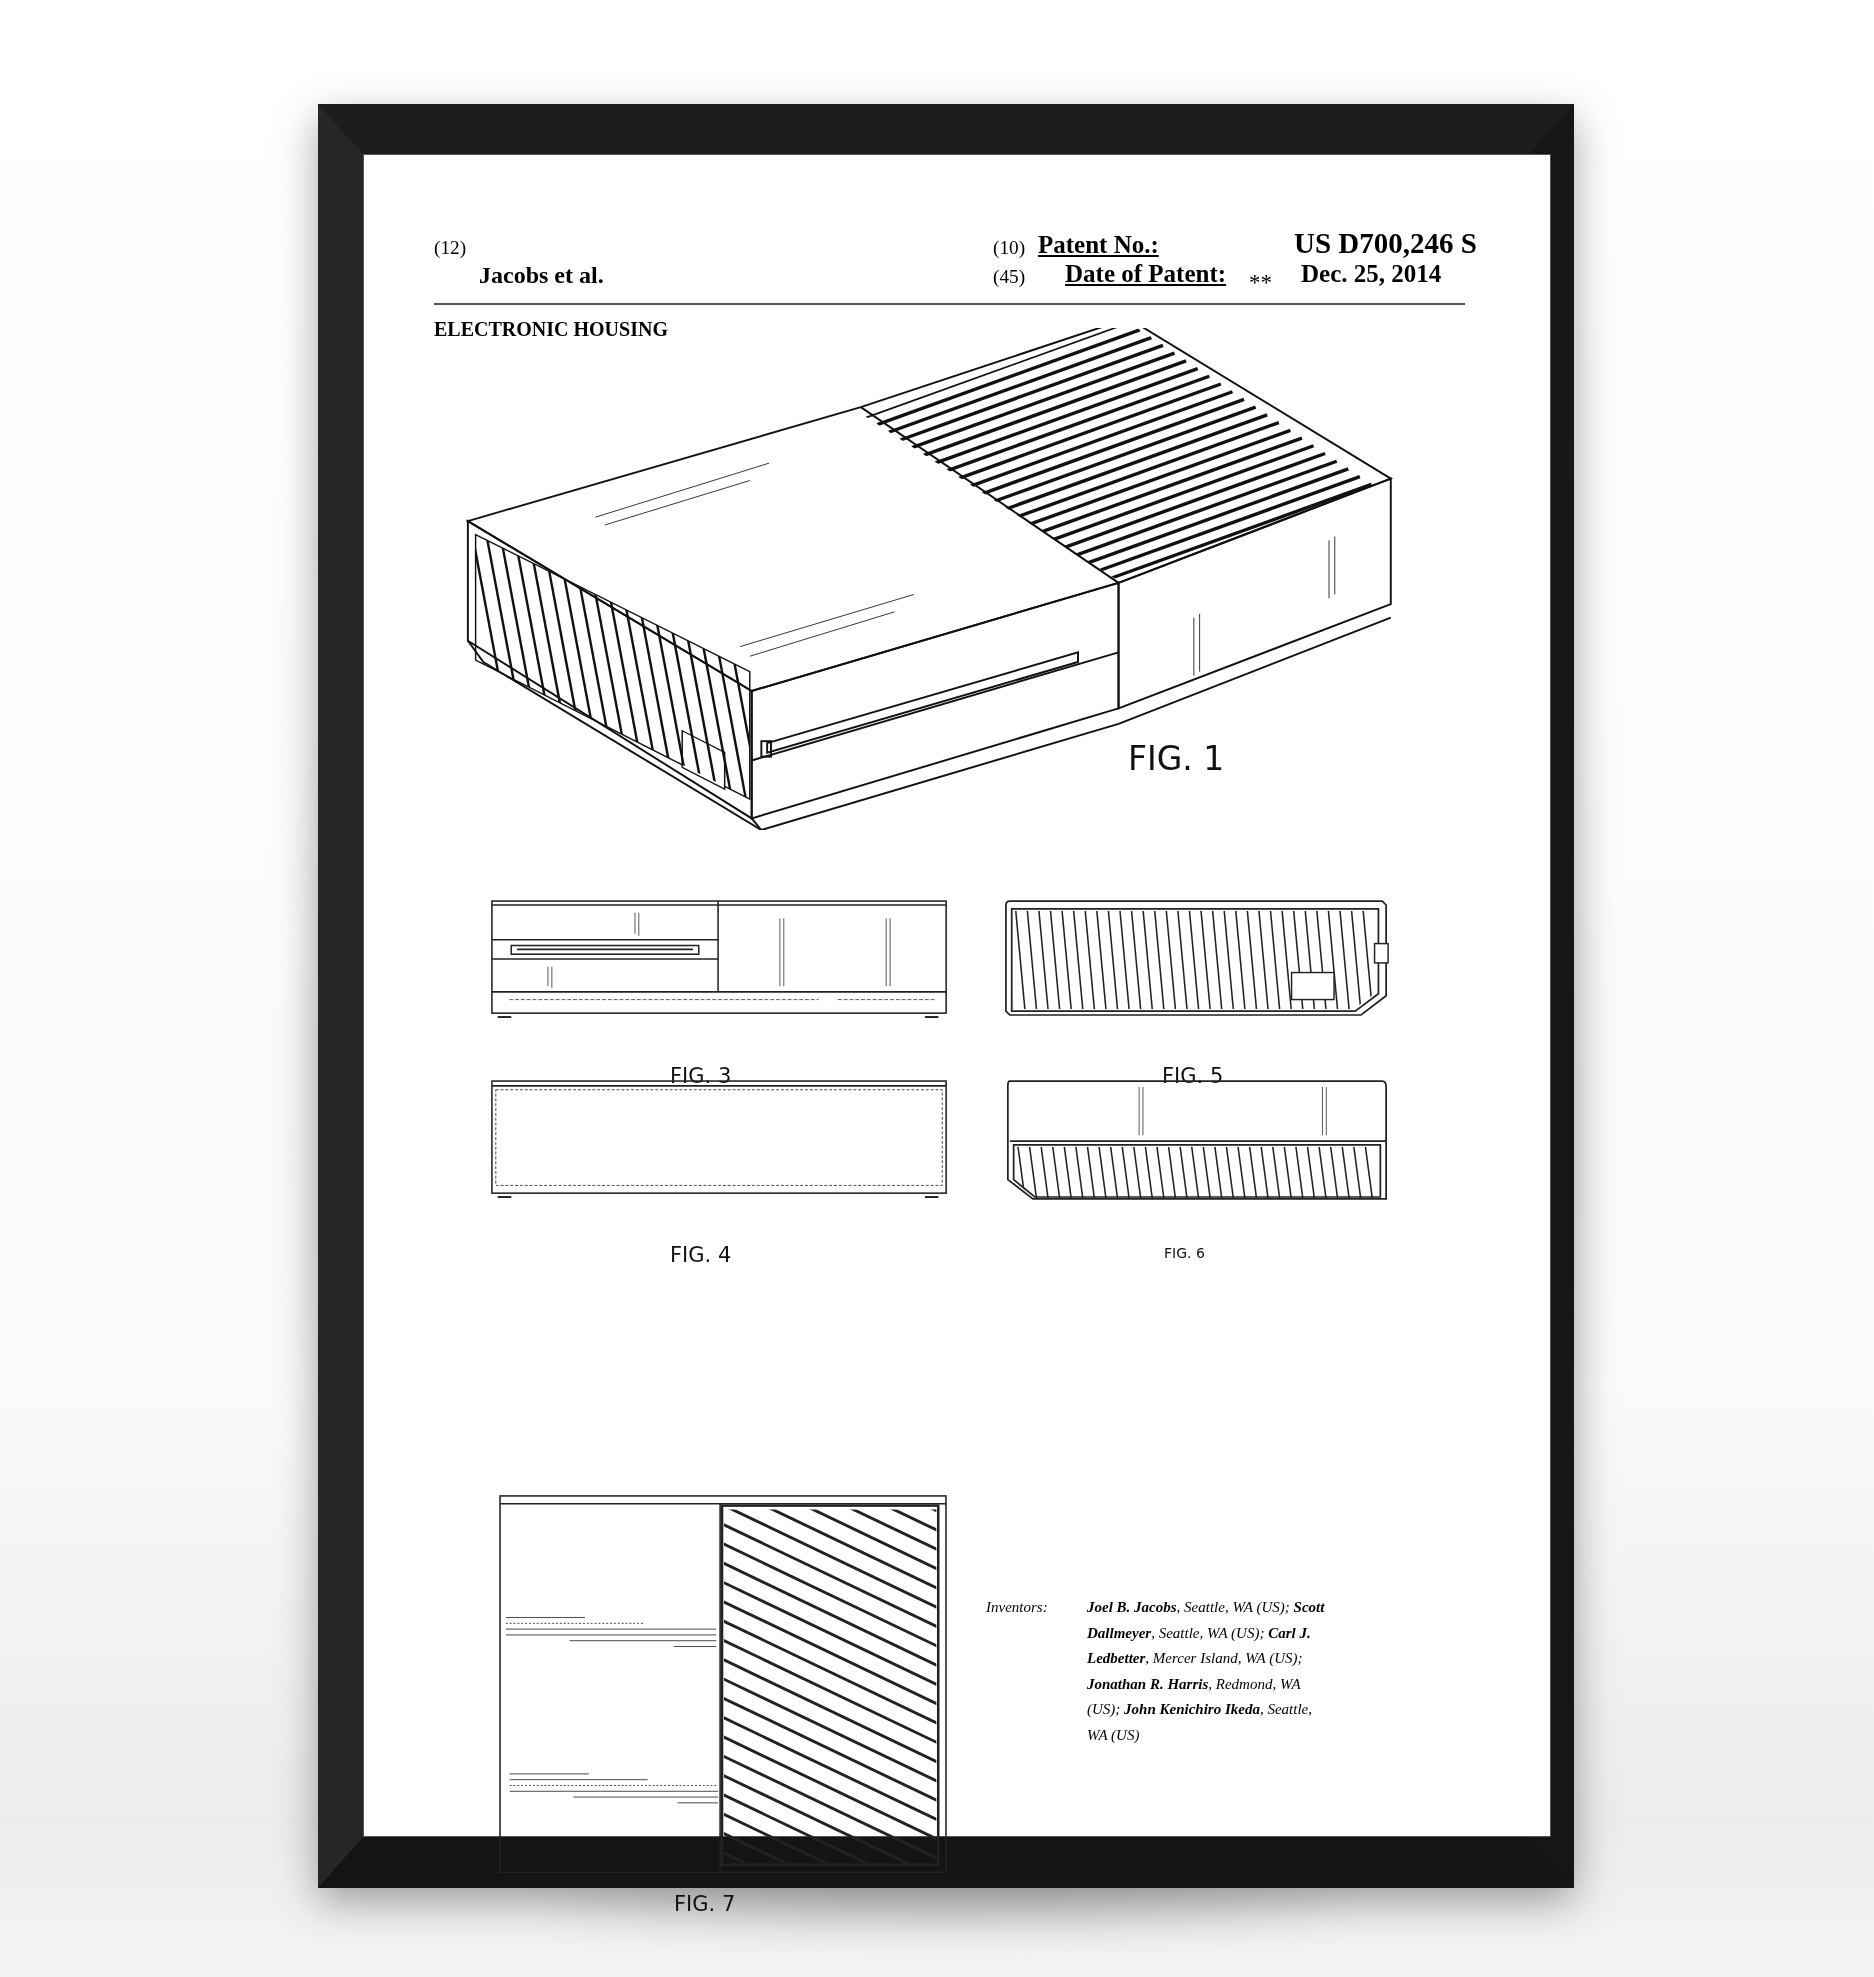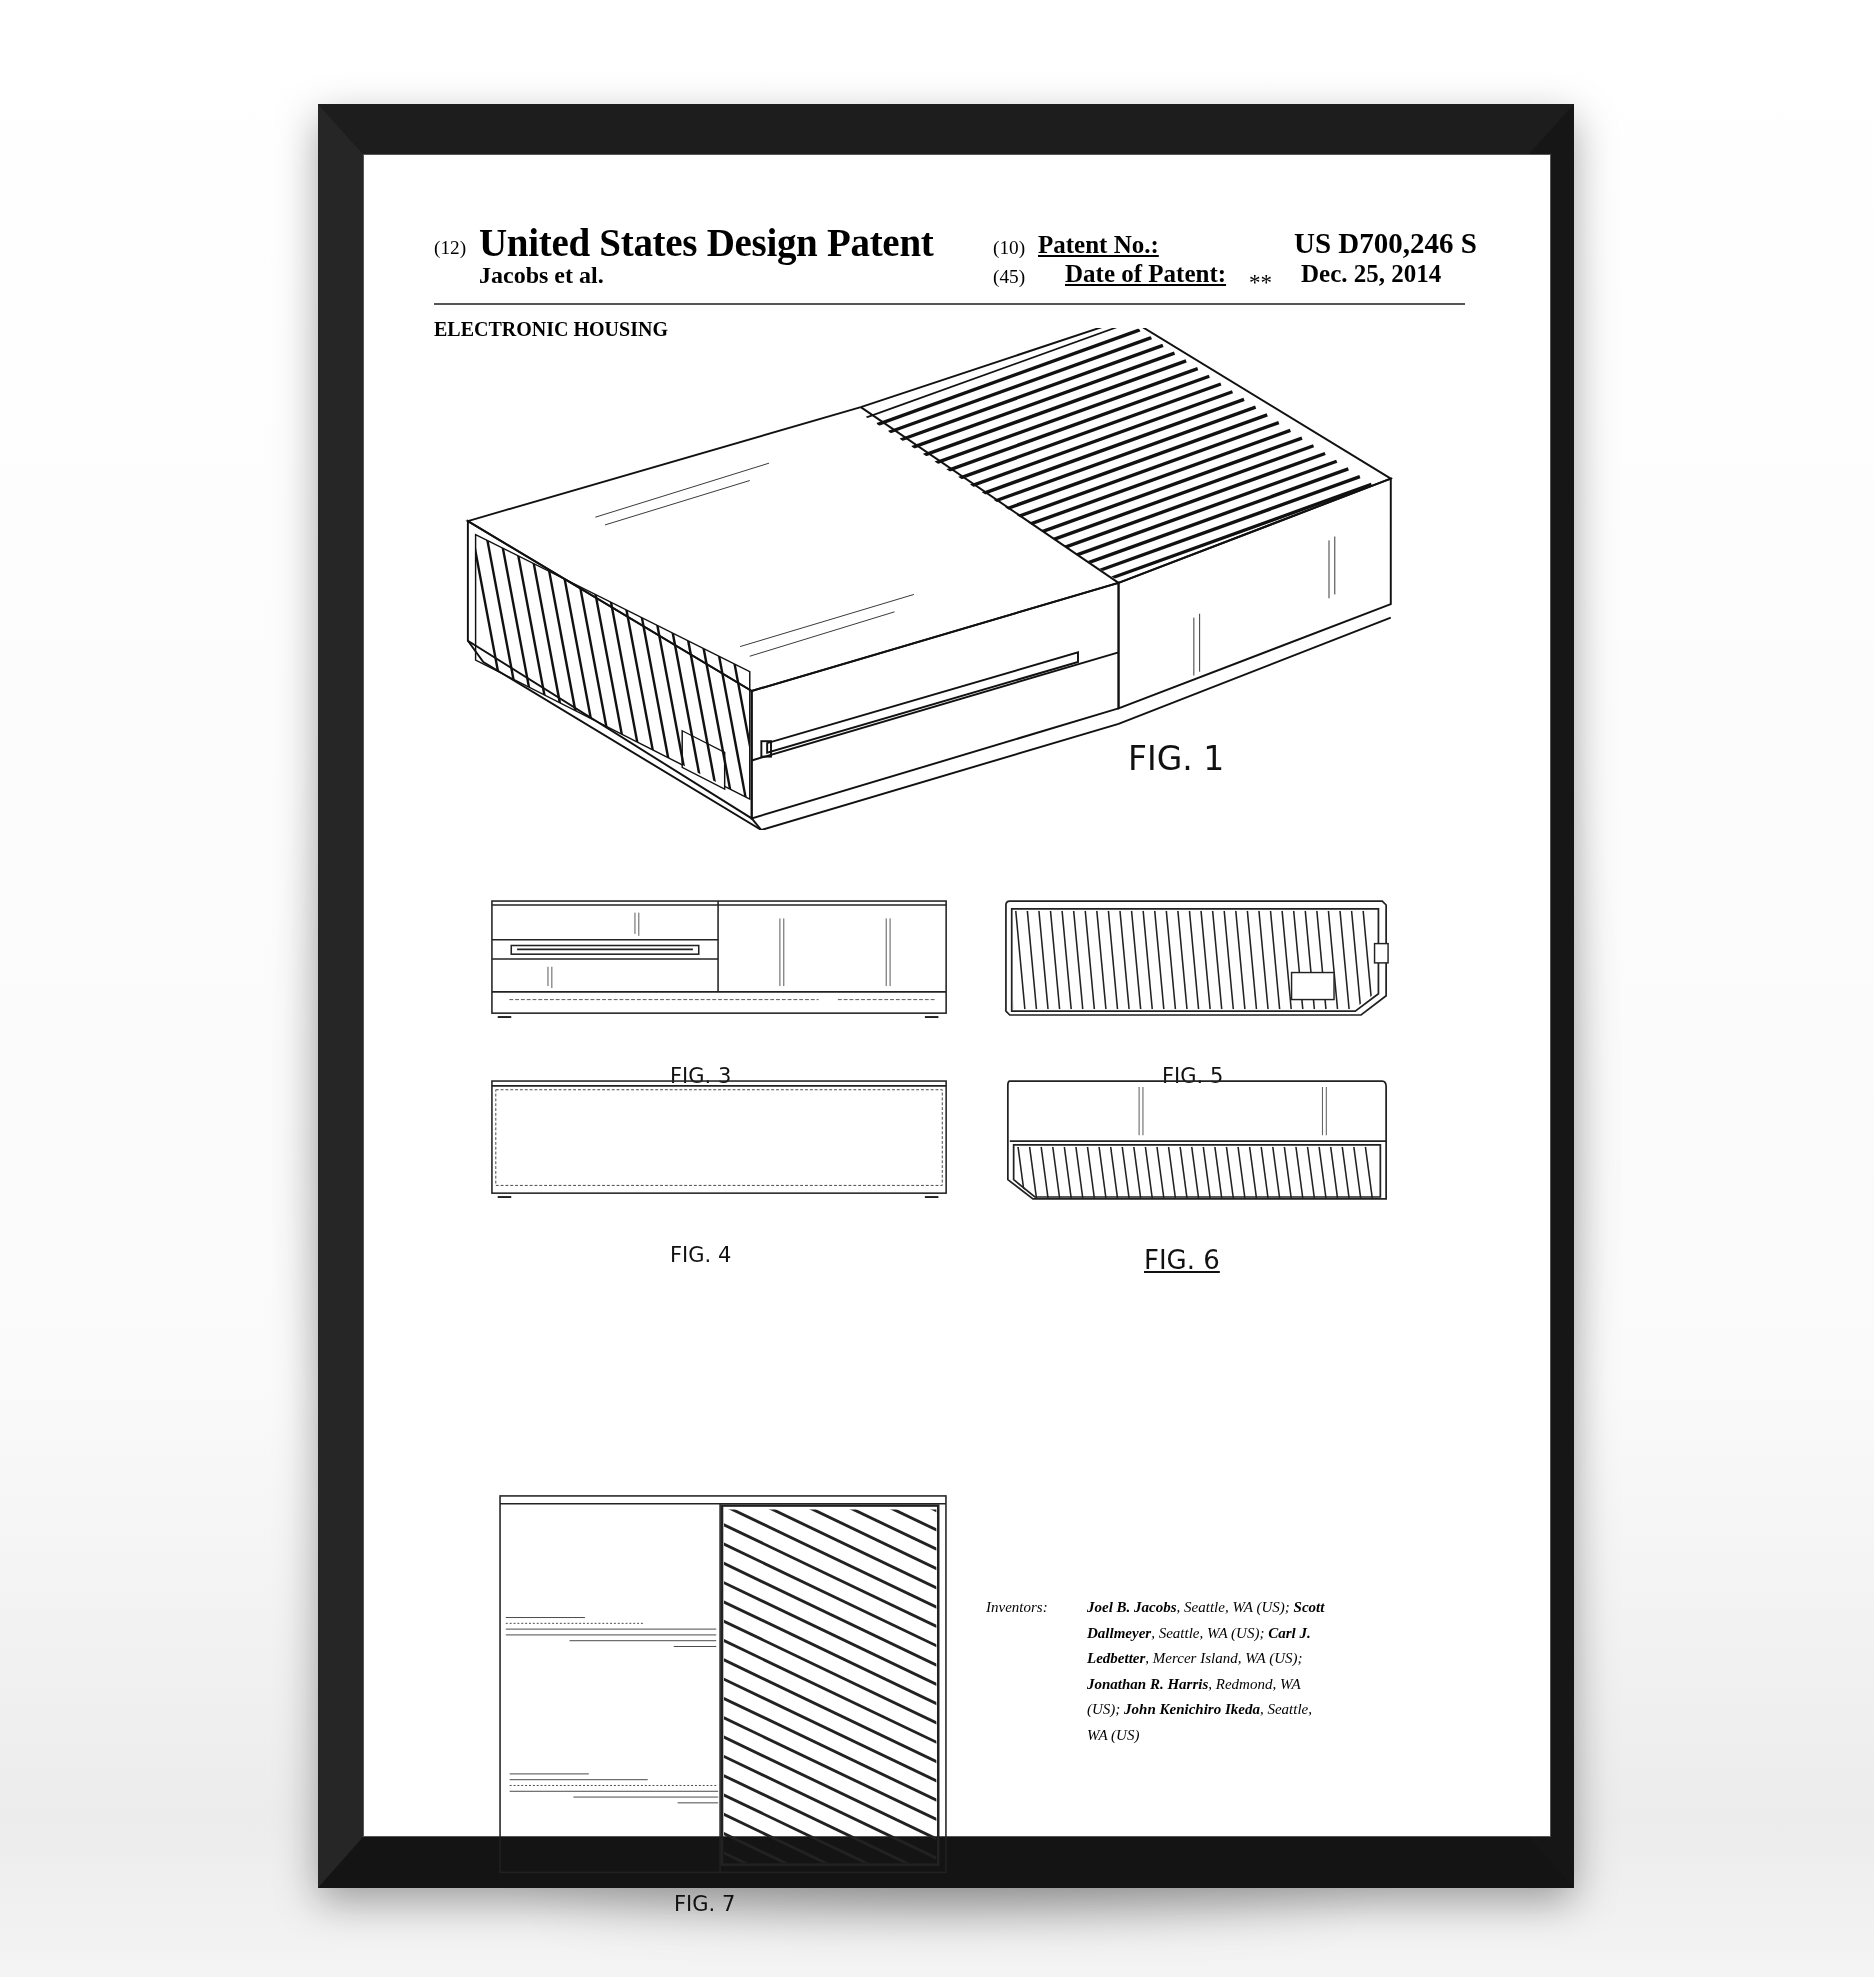--- a/index.html
+++ b/index.html
@@ -48,21 +48,20 @@
   <svg class="frame-bevel" width="1256" height="1784" viewBox="0 0 1301 1848">
     <polygon points="0,0 47,52 47,1795 0,1848" fill="#262626"></polygon>
     <polygon points="1301,0 1254,52 1254,1795 1301,1848" fill="#161616"></polygon>
     <polygon points="0,0 1301,0 1254,52 47,52" fill="#1d1d1d"></polygon>
     <polygon points="0,1848 1301,1848 1254,1795 47,1795" fill="#141414"></polygon>
   </svg>
 
   <div class="mat">
 
     <span class="hdr num" style="left:71px;top:83px;">(12)</span>
-    <span class="hdr title" style="left:116px;top:66px;">United States Design Patent</span>
     <span class="hdr sub" style="left:116px;top:108px;">Jacobs et al.</span>
 
     <span class="hdr num" style="left:630px;top:83px;">(10)</span>
     <span class="hdr lbl" style="left:675px;top:77px;">Patent No.:</span>
     <span class="hdr val" style="left:931px;top:73px;">US D700,246 S</span>
 
     <span class="hdr num" style="left:630px;top:112px;">(45)</span>
     <span class="hdr lbl" style="left:675px;top:106px;margin-left:27px;">Date of Patent:</span>
     <span class="hdr stars" style="left:886px;top:116px;">**</span>
     <span class="hdr val2" style="left:938px;top:106px;">Dec. 25, 2014</span>
@@ -299,21 +298,21 @@
         <line x1="362" y1="66" x2="370" y2="126"></line>
           <line x1="374" y1="66" x2="382" y2="126"></line>
       </g>
       <g stroke="#555" stroke-width="1">
         <line x1="140" y1="8" x2="140" y2="58"></line>
           <line x1="144" y1="8" x2="144" y2="58"></line>
         <line x1="330" y1="8" x2="330" y2="58"></line>
           <line x1="334" y1="8" x2="334" y2="58"></line>
       </g>
     </svg>
-    <span class="fig-label" style="left:781px;top:1091px;font-size:26px;text-decoration:underline;">FIG. 6</span>
+    <span class="fig-label" style="left:801px;top:1091px;font-size:14px;">FIG. 6</span>
 
     <svg class="drawing" style="left:135px;top:1340px;" width="450" height="388" viewBox="0 0 466 402">
       <defs>
           <clipPath id="v7">
             <rect x="234" y="16" width="220" height="366"></rect>
           </clipPath>
         </defs>
       <g fill="none" stroke="#222" stroke-width="1.6">
         <rect x="2" y="2" width="462" height="390"></rect>
         <line x1="2" y1="10" x2="464" y2="10"></line>

